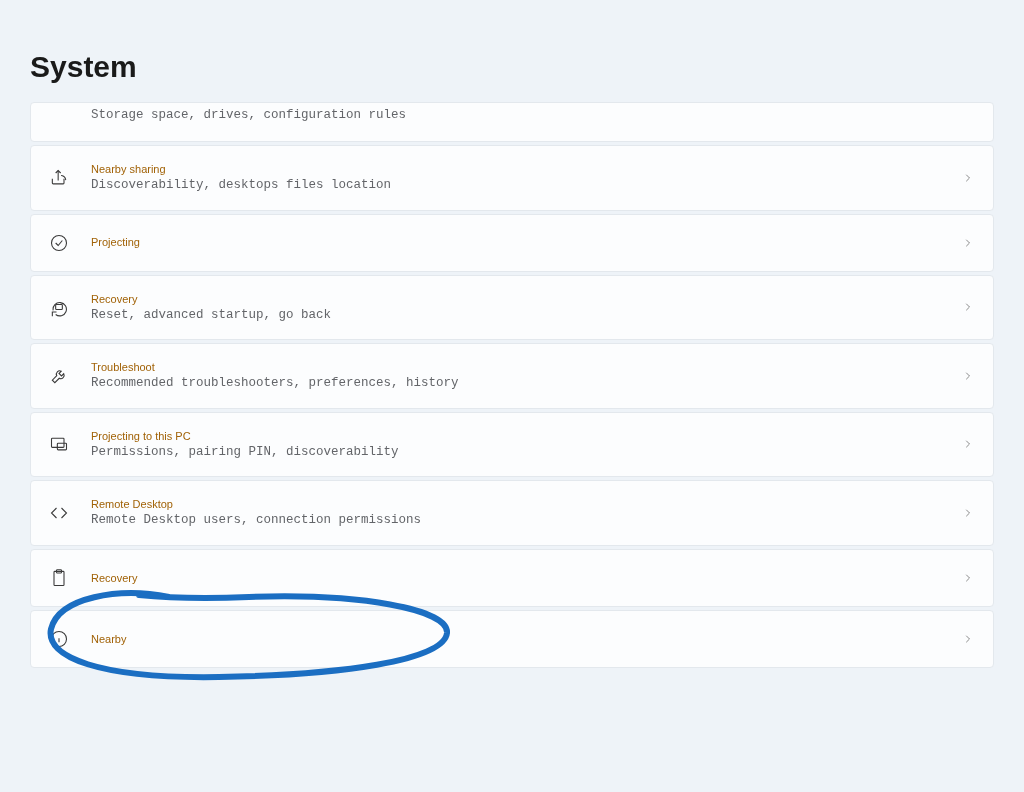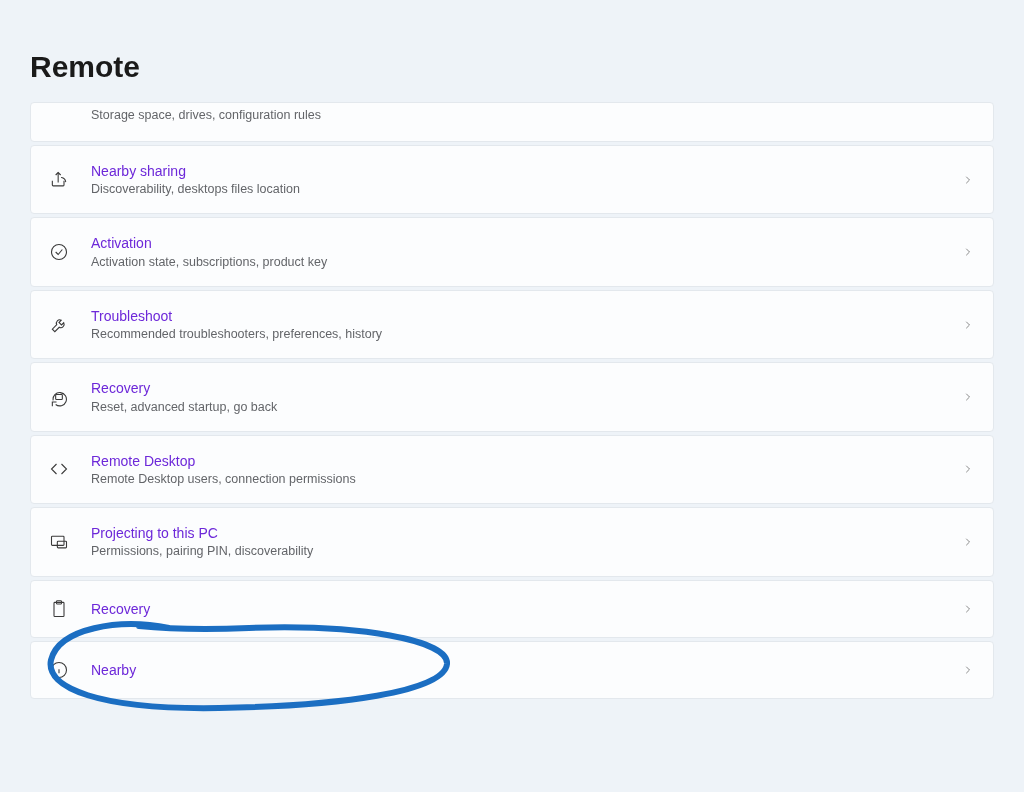--- a/index.html
+++ b/index.html
@@ -50,30 +50,31 @@
     align-items: center;
     justify-content: center;
     color: #3a3a3a;
   }
   .card-icon svg { width: 20px; height: 20px; stroke: #3a3a3a; fill: none; stroke-width: 1.3; }
   .card-text {
     margin-left: 20px;
     flex: 1;
   }
   .card-title {
-    font-size: 14px;
+    font-size: 11px;
     font-weight: 400;
-    color: #6d28d9;
+    color: #a16207;
     line-height: 1.3;
   }
   .card-sub {
     font-size: 12.5px;
     color: #636569;
     line-height: 1.3;
     margin-top: 1px;
+    font-family: Liberation Mono, monospace;
   }
   .card-chevron {
     width: 14px;
     color: #5a5a5a;
     display: flex;
     align-items: center;
     justify-content: center;
   }
   .card-chevron svg { width: 12px; height: 12px; stroke: #5a5a5a; stroke-width: 1.4; fill: none; stroke-linecap: round; stroke-linejoin: round; }
   
@@ -85,21 +86,21 @@
     width: 430px;
     height: 100px;
     z-index: 50;
   }
   .annotation svg { width: 100%; height: 100%; overflow: visible; }
 </style>
 </head>
 <body>
 
 <div class="page">
-  <h1 class="page-title">Remote</h1>
+  <h1 class="page-title">System</h1>
 
   <div class="cards">
 
     <div class="card partial">
       <div class="card-icon"></div>
       <div class="card-text">
         <div class="card-sub">Storage space, drives, configuration rules</div>
       </div>
       <div class="card-chevron"></div>
     </div>
@@ -126,39 +127,21 @@
 
 
     <div class="card">
       <div class="card-icon">
         <svg viewBox="0 0 24 24">
             <circle cx="12" cy="12" r="9"></circle>
             <polyline points="8 12 11 15 16 9"></polyline>
           </svg>
       </div>
       <div class="card-text">
-        <div class="card-title">Activation</div>
-        <div class="card-sub">Activation state, subscriptions, product key</div>
-      </div>
-      <div class="card-chevron">
-        <svg viewBox="0 0 24 24">
-            <polyline points="9 6 15 12 9 18"></polyline>
-          </svg>
-      </div>
-    </div>
-
-    <div class="card">
-      <div class="card-icon">
-        <svg viewBox="0 0 24 24">
-            <path d="M14.7 6.3a4 4 0 0 0-5.4 5.4L4 17l3 3 5.3-5.3a4 4 0 0 0 5.4-5.4L15 12l-3-3 2.7-2.7z"></path>
-          </svg>
-      </div>
-      <div class="card-text">
-        <div class="card-title">Troubleshoot</div>
-        <div class="card-sub">Recommended troubleshooters, preferences, history</div>
+        <div class="card-title">Projecting</div>
       </div>
       <div class="card-chevron">
         <svg viewBox="0 0 24 24">
             <polyline points="9 6 15 12 9 18"></polyline>
           </svg>
       </div>
     </div>
 
     <div class="card">
       <div class="card-icon">
@@ -175,45 +158,62 @@
       <div class="card-chevron">
         <svg viewBox="0 0 24 24">
             <polyline points="9 6 15 12 9 18"></polyline>
           </svg>
       </div>
     </div>
 
     <div class="card">
       <div class="card-icon">
         <svg viewBox="0 0 24 24">
+            <path d="M14.7 6.3a4 4 0 0 0-5.4 5.4L4 17l3 3 5.3-5.3a4 4 0 0 0 5.4-5.4L15 12l-3-3 2.7-2.7z"></path>
+          </svg>
+      </div>
+      <div class="card-text">
+        <div class="card-title">Troubleshoot</div>
+        <div class="card-sub">Recommended troubleshooters, preferences, history</div>
+      </div>
+      <div class="card-chevron">
+        <svg viewBox="0 0 24 24">
+            <polyline points="9 6 15 12 9 18"></polyline>
+          </svg>
+      </div>
+    </div>
+
+    <div class="card">
+      <div class="card-icon">
+        <svg viewBox="0 0 24 24">
+            <rect x="3" y="5" width="15" height="11" rx="1"></rect>
+            <rect x="10" y="11" width="11" height="8" rx="1"></rect>
+          </svg>
+      </div>
+      <div class="card-text">
+        <div class="card-title">Projecting to this PC</div>
+        <div class="card-sub">Permissions, pairing PIN, discoverability</div>
+      </div>
+      <div class="card-chevron">
+        <svg viewBox="0 0 24 24">
+            <polyline points="9 6 15 12 9 18"></polyline>
+          </svg>
+      </div>
+    </div>
+
+    <div class="card">
+      <div class="card-icon">
+        <svg viewBox="0 0 24 24">
             <polyline points="9 6 3 12 9 18"></polyline>
             <polyline points="15 6 21 12 15 18"></polyline>
           </svg>
       </div>
       <div class="card-text">
         <div class="card-title">Remote Desktop</div>
         <div class="card-sub">Remote Desktop users, connection permissions</div>
-      </div>
-      <div class="card-chevron">
-        <svg viewBox="0 0 24 24">
-            <polyline points="9 6 15 12 9 18"></polyline>
-          </svg>
-      </div>
-    </div>
-
-    <div class="card">
-      <div class="card-icon">
-        <svg viewBox="0 0 24 24">
-            <rect x="3" y="5" width="15" height="11" rx="1"></rect>
-            <rect x="10" y="11" width="11" height="8" rx="1"></rect>
-          </svg>
-      </div>
-      <div class="card-text">
-        <div class="card-title">Projecting to this PC</div>
-        <div class="card-sub">Permissions, pairing PIN, discoverability</div>
       </div>
       <div class="card-chevron">
         <svg viewBox="0 0 24 24">
             <polyline points="9 6 15 12 9 18"></polyline>
           </svg>
       </div>
     </div>
 
     <div class="card">
       <div class="card-icon">

